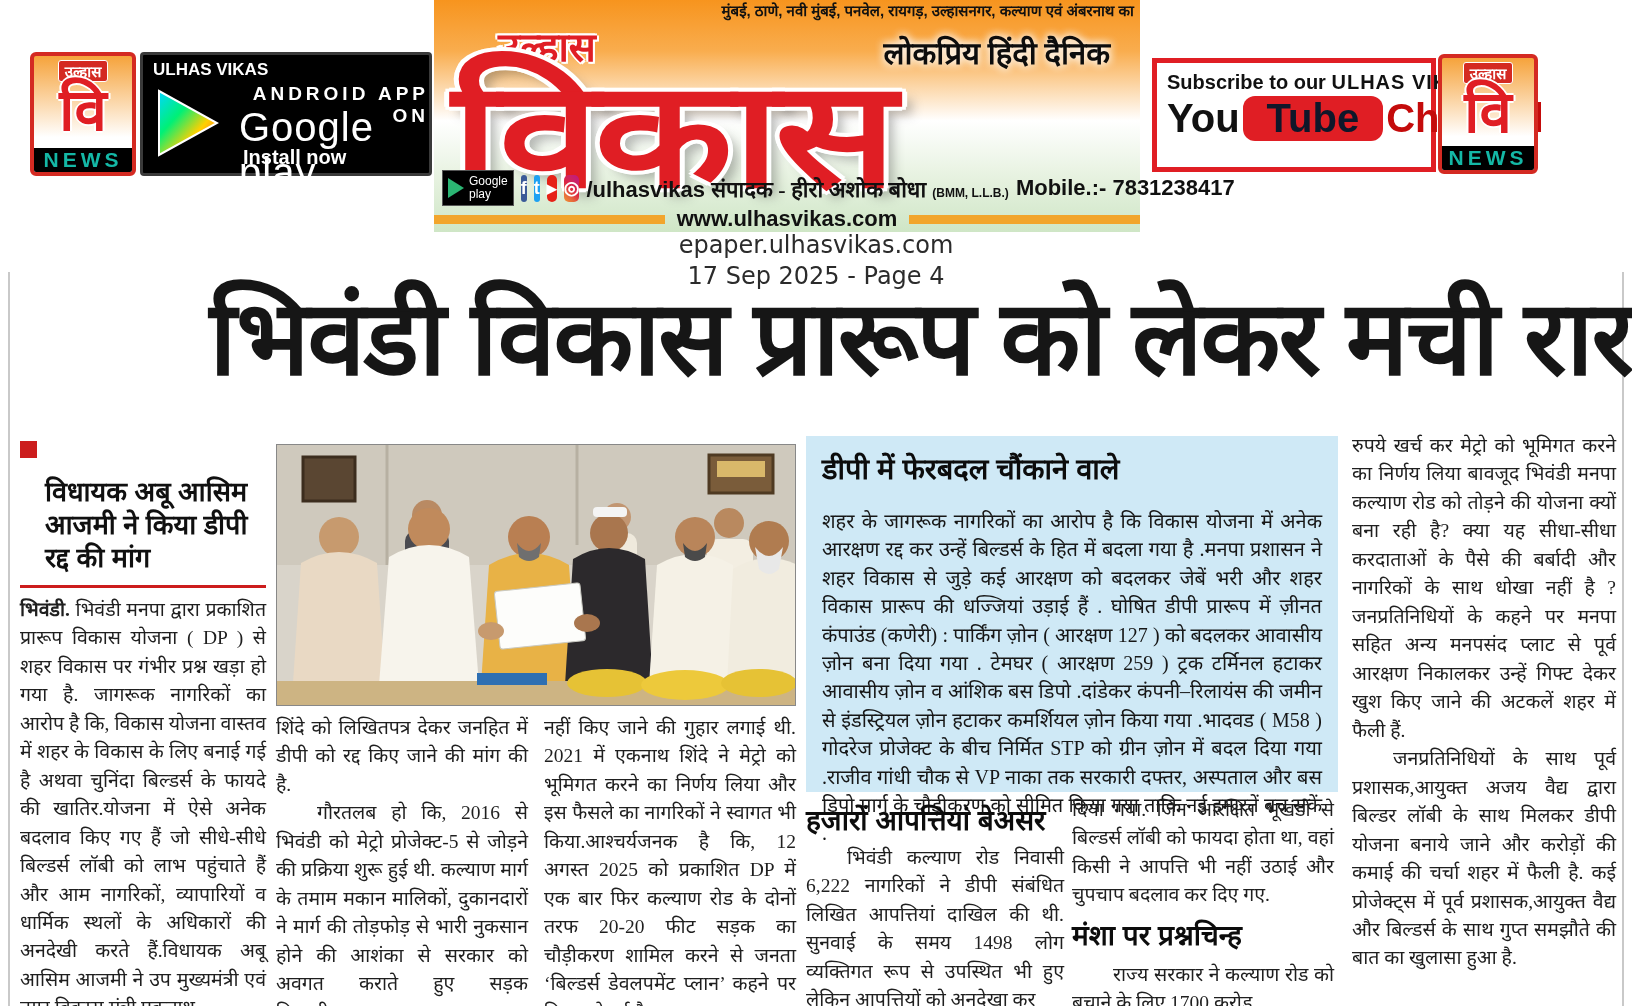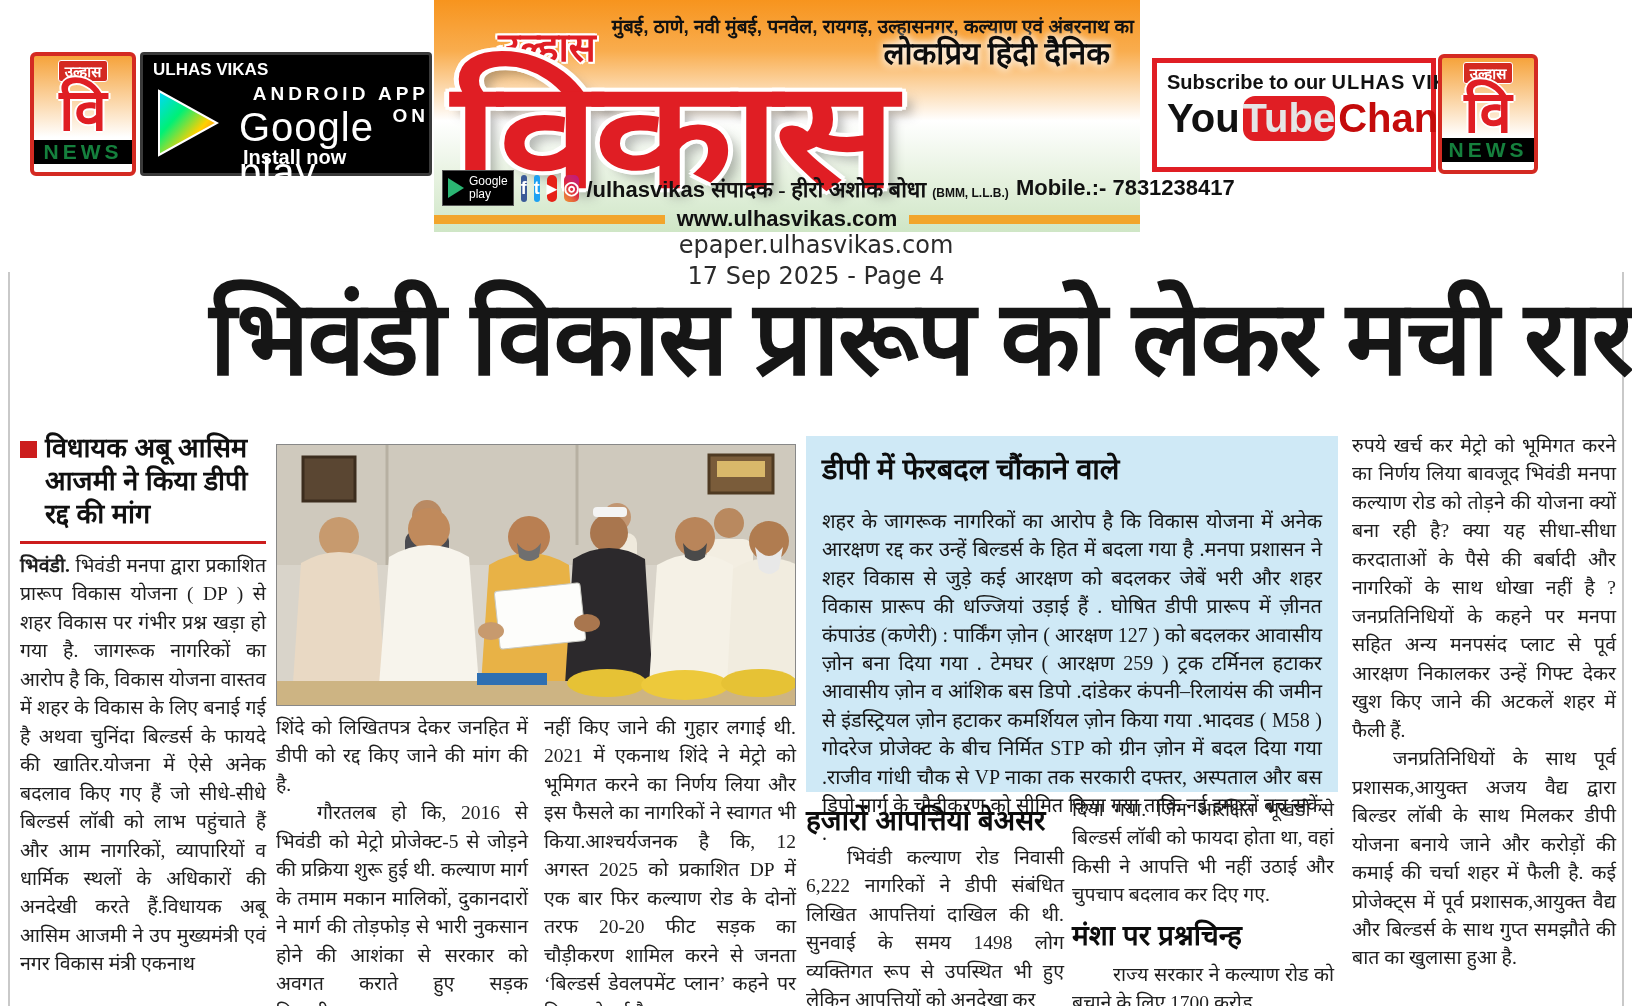--- a/index.html
+++ b/index.html
@@ -5,21 +5,21 @@
   * { margin:0; padding:0; box-sizing:border-box; }
   html,body { background:#ffffff; }
   body { width:1632px; height:1006px; font-family:"Liberation Serif", serif; color:#1d1d1d; position:relative; overflow:hidden; }
   #paper { position:absolute; inset:0; background:#fff; }
 
   
   .masthead { position:absolute; left:434px; top:0; width:706px; height:232px;
     background:linear-gradient(180deg,#f5realign 0%); 
   }
   .masthead { background:linear-gradient(180deg,#f7941e 0%,#f9ad4e 22%,#ffffff 52%,#e9f3e3 74%,#cfe6c6 100%); }
-  .region-line { position:absolute; top:13px; right:6px; font-size:19px; font-weight:bold; color:#111; font-family:"Liberation Sans",sans-serif; }
+  .region-line { position:absolute; top:0; right:6px; font-size:15px; font-weight:bold; color:#111; font-family:"Liberation Sans",sans-serif; }
   .tagline { position:absolute; top:31px; right:30px; font-size:31px; font-weight:bold; color:#0d0d0d; text-shadow:0 0 8px #fff,0 0 10px #fff; }
   .brand { position:absolute; left:18px; top:28px; color:#e01e24; }
   .brand-small { display:inline-block; margin-left:46px; font-size:40px; font-weight:900; line-height:1;
     text-shadow:2px 0 #fff,-2px 0 #fff,0 2px #fff,0 -2px #fff,2px 2px #fff,-2px -2px #fff; }
   .brand-main { display:block; font-size:148px; font-weight:900; line-height:0.92; letter-spacing:-4px;
     transform:scaleX(1.22); transform-origin:left top;
     text-shadow:4px 0 #fff,-4px 0 #fff,0 4px #fff,0 -4px #fff,3px 3px #fff,-3px -3px #fff,3px -3px #fff,-3px 3px #fff,8px 8px 10px rgba(60,60,60,.35); }
   .social-row { position:absolute; left:8px; right:8px; bottom:26px; display:flex; align-items:center; gap:7px; }
   .mini-badge { width:88px; height:36px; background:#000; border:1px solid #555; color:#fff; display:flex; align-items:center; gap:5px; padding:2px 5px; }
   .mini-badge .tri { width:0; height:0; border-top:10px solid transparent; border-bottom:10px solid transparent; border-left:16px solid #2bb673; }
@@ -32,53 +32,53 @@
   .mobile { margin-left:auto; font-family:"Liberation Sans",sans-serif; font-size:22px; font-weight:bold; color:#111; white-space:nowrap; }
   .site-row { position:absolute; left:0; right:0; bottom:0; display:flex; align-items:center; gap:12px; }
   .site-row .bar { flex:1; height:9px; background:#f2a52c; }
   .site-row .url { font-family:"Liberation Sans",sans-serif; font-size:22px; font-weight:bold; color:#111; }
 
   
   .vi-logo { position:relative; background:linear-gradient(180deg,#f6a33b,#ffffff 70%); border:4px solid #d42a22; border-radius:6px; overflow:hidden; text-align:center; }
   .vi-chip { display:inline-block; margin-top:4px; background:#d42a22; color:#fff; font-size:15px; font-weight:bold; padding:0 6px; border:1px solid #fff; border-radius:3px; }
   .vi-letter { display:block; font-size:58px; font-weight:900; color:#e01e24; line-height:1.0;
     text-shadow:2px 0 #fff,-2px 0 #fff,0 2px #fff,0 -2px #fff; }
-  .vi-news { position:absolute; left:0; right:0; bottom:8px; background:#000; color:#15803d; font-family:"Liberation Sans",sans-serif; font-weight:bold; font-size:21px; letter-spacing:4px;margin-top:32px; }
+  .vi-news { position:absolute; left:0; right:0; bottom:0; background:#000; color:#14b8a6; font-family:"Liberation Sans",sans-serif; font-weight:bold; font-size:21px; letter-spacing:4px;margin-top:32px; }
 
   .app-banner { position:absolute; left:30px; top:52px; width:402px; height:124px; display:flex; gap:4px; }
   .app-banner .vi-logo { width:106px; height:124px; }
   .play-box { flex:1; position:relative; background:#000; border:3px solid #3a3a3a; border-radius:4px; color:#fff; font-family:"Liberation Sans",sans-serif; }
   .pb-title { position:absolute; left:10px; top:5px; font-size:17px; font-weight:bold; }
   .pb-line1 { position:absolute; left:96px; top:28px; font-size:19px; font-weight:bold; letter-spacing:4px;text-align:right; }
   .pb-store { position:absolute; left:96px; top:50px; font-size:40px; letter-spacing:1px; }
   .pb-cta { position:absolute; left:100px; bottom:4px; font-size:20px; font-weight:bold; }
   .pb-tri { position:absolute; left:14px; top:34px; }
 
   .yt-banner { position:absolute; left:1152px; top:58px; width:284px; height:114px; background:#fff; border:5px solid #e01e24; padding:8px 6px 0 10px; font-family:"Liberation Sans",sans-serif; }
   .yt-line1 { font-size:20px; font-weight:bold; color:#111; white-space:nowrap; }
   .yt-line1 .bold2 { letter-spacing:1px; }
   .yt-line2 { margin-top:2px; font-size:40px; font-weight:900; color:#111; display:flex; align-items:center; }
-  .tube { background:#e01e24; color:#e5e5e5; border-radius:12px; padding:0 0; margin:0 3px; }
+  .tube { background:#e01e24; color:#0f172a; border-radius:12px; padding:0 24px; margin:0 3px; }
   .channel { color:#c40b0b; }
   .corner-logo { position:absolute; left:1438px; top:54px; width:100px; height:120px; }
 
   .dateline { position:absolute; left:0; right:0; top:230px; text-align:center; font-family:"DejaVu Sans",sans-serif; font-size:24px; color:#2b2b2b; line-height:1.3; }
 
   
   .article-frame { position:absolute; left:8px; top:272px; width:1616px; bottom:0; border-left:2px solid #c9c9c9; border-right:2px solid #c9c9c9; }
   .headline { position:absolute; left:0; right:0; top:284px; text-align:right; font-family:"Liberation Sans",sans-serif; font-weight:800; font-size:104px; letter-spacing:-2px; color:#161616; line-height:1.05; }
 
   .body-text { font-size:19.5px; line-height:1.46; text-align:justify; color:#1f1f1f; }
   .body-text p.ind { text-indent:2.1em; }
   .lead { font-weight:bold; }
 
   .col1 { position:absolute; left:20px; top:432px; width:246px; }
   .subhead-row { display:flex; gap:8px; }
   .bullet { width:17px; height:17px; background:#cc1d1d; margin-top:9px; flex:none; }
-  .subhead { font-family:"Liberation Sans",sans-serif; font-size:27px; font-weight:bold; line-height:1.22; color:#101010; }
+  .subhead { font-family:"Liberation Sans",sans-serif; font-size:27px; font-weight:bold; line-height:1.22; color:#101010;margin-top:44px; }
   .red-rule { border:0; border-top:3px solid #cc1d1d; margin:10px 0 8px 0; }
 
   .photo-wrap { position:absolute; left:276px; top:444px; width:520px; height:262px; border:1px solid #888; background:#d7d2c8; }
   .col2 { position:absolute; left:276px; top:714px; width:252px; }
   .col3 { position:absolute; left:544px; top:714px; width:252px; }
 
   .dp-box { position:absolute; left:806px; top:436px; width:532px; height:356px; background:#cfe9f6; padding:12px 16px 10px 16px; }
   .dp-title { font-family:"Liberation Sans",sans-serif; font-size:29px; font-weight:bold; color:#0c0c0c; margin-bottom:20px; }
   .dp-body { font-size:20px; line-height:1.42; text-align:justify; color:#161616; }
 

